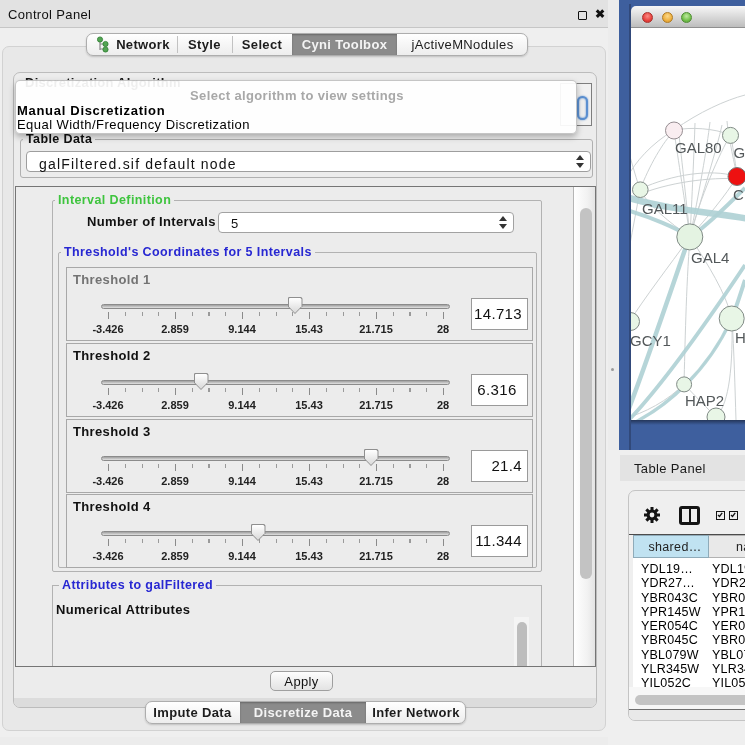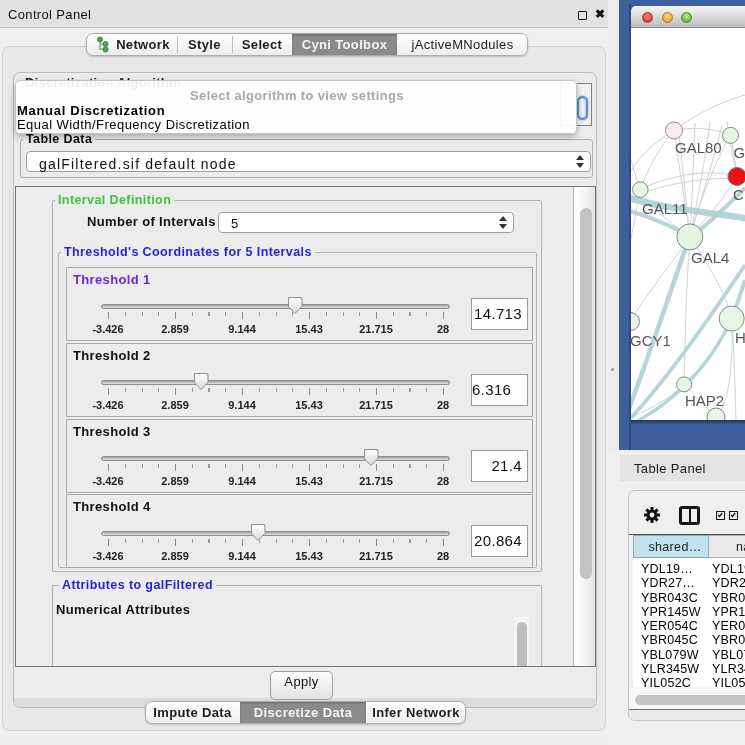--- a/index.html
+++ b/index.html
@@ -45,21 +45,21 @@
     <div class="a" style="left:202px;top:25px;width:296px;height:21px;background:#fff;border:1px solid #a2a2a2;border-radius:4px">
       <div class="a" style="left:12px;top:3px;font-size:13px;color:#111">5</div>
       <div class="a" style="left:280px;top:3px;width:0;height:0;border-left:4px solid transparent;border-right:4px solid transparent;border-bottom:5px solid #333"></div>
       <div class="a" style="left:280px;top:11px;width:0;height:0;border-left:4px solid transparent;border-right:4px solid transparent;border-top:5px solid #333"></div>
     </div>
 
     <div class="a" style="left:42px;top:65px;width:479px;height:316px;border:1px solid #b2b2b2;border-radius:2px"></div>
     <div class="a" style="left:45px;top:58px;background:#ececec;padding:0 3px;font-size:12.5px;font-weight:bold;letter-spacing:0.4px;color:#2727d2">Threshold's Coordinates for 5 Intervals</div>
 
     <div class="a" style="left:50px;top:80px;width:467px;height:74px;border:1px solid #a8a8a8">
-  <div class="a" style="left:6px;top:4px;font-size:13px;font-weight:bold;color:#6d28d9">Threshold 1</div>
+  <div class="a" style="left:6px;top:4px;font-size:13px;font-weight:bold;color:#737373">Threshold 1</div>
   <div class="a" style="left:34px;top:36px;width:349px;height:5px;background:linear-gradient(#9f9f9f,#e2e2e2);border:1px solid #8b8b8b;border-radius:3px"></div>
   <div class="a" style="left:41px;top:44px;width:336px;height:4px;background:repeating-linear-gradient(to right,#9a9a9a 0,#9a9a9a 1px,transparent 1px,transparent 16.75px)"></div>
   <div class="a" style="left:41px;top:44px;width:1px;height:7px;background:#8a8a8a"></div>
   <div class="a" style="left:108px;top:44px;width:1px;height:7px;background:#8a8a8a"></div>
   <div class="a" style="left:175px;top:44px;width:1px;height:7px;background:#8a8a8a"></div>
   <div class="a" style="left:242px;top:44px;width:1px;height:7px;background:#8a8a8a"></div>
   <div class="a" style="left:309px;top:44px;width:1px;height:7px;background:#8a8a8a"></div>
   <div class="a" style="left:376px;top:44px;width:1px;height:7px;background:#8a8a8a"></div>
   <div class="a" style="left:11px;top:55px;width:60px;text-align:center;font-size:11px;font-weight:bold;letter-spacing:0px;color:#222">-3.426</div>
   <div class="a" style="left:78px;top:55px;width:60px;text-align:center;font-size:11px;font-weight:bold;letter-spacing:0px;color:#222">2.859</div>
@@ -84,21 +84,21 @@
   <div class="a" style="left:376px;top:44px;width:1px;height:7px;background:#8a8a8a"></div>
   <div class="a" style="left:11px;top:55px;width:60px;text-align:center;font-size:11px;font-weight:bold;letter-spacing:0px;color:#222">-3.426</div>
   <div class="a" style="left:78px;top:55px;width:60px;text-align:center;font-size:11px;font-weight:bold;letter-spacing:0px;color:#222">2.859</div>
   <div class="a" style="left:145px;top:55px;width:60px;text-align:center;font-size:11px;font-weight:bold;letter-spacing:0px;color:#222">9.144</div>
   <div class="a" style="left:212px;top:55px;width:60px;text-align:center;font-size:11px;font-weight:bold;letter-spacing:0px;color:#222">15.43</div>
   <div class="a" style="left:279px;top:55px;width:60px;text-align:center;font-size:11px;font-weight:bold;letter-spacing:0px;color:#222">21.715</div>
   <div class="a" style="left:346px;top:55px;width:60px;text-align:center;font-size:11px;font-weight:bold;letter-spacing:0px;color:#222">28</div>
   <div class="a" style="left:126.5px;top:29px;width:15px;height:17px;background:#8f8f8f;clip-path:polygon(8% 0,92% 0,100% 10%,100% 55%,50% 100%,0 55%,0 10%)">
     <div class="a" style="left:1px;top:1px;width:13px;height:15px;background:linear-gradient(#ffffff,#d8d8d8);clip-path:polygon(8% 0,92% 0,100% 10%,100% 55%,50% 100%,0 55%,0 10%)"></div>
   </div>
-  <div class="a" style="left:404px;top:30px;width:57px;height:32px;background:#fff;border:1px solid #9a9a9a;font-size:15px;color:#111;line-height:30px;text-align:left;padding-right:5px">6.316</div>
+  <div class="a" style="left:404px;top:30px;width:57px;height:32px;background:#fff;border:1px solid #9a9a9a;font-size:15px;color:#111;line-height:30px;text-align:center;padding-right:5px">6.316</div>
 </div>
 <div class="a" style="left:50px;top:232px;width:467px;height:74px;border:1px solid #a8a8a8">
   <div class="a" style="left:6px;top:4px;font-size:13px;font-weight:bold;color:#111">Threshold 3</div>
   <div class="a" style="left:34px;top:36px;width:349px;height:5px;background:linear-gradient(#9f9f9f,#e2e2e2);border:1px solid #8b8b8b;border-radius:3px"></div>
   <div class="a" style="left:41px;top:44px;width:336px;height:4px;background:repeating-linear-gradient(to right,#9a9a9a 0,#9a9a9a 1px,transparent 1px,transparent 16.75px)"></div>
   <div class="a" style="left:41px;top:44px;width:1px;height:7px;background:#8a8a8a"></div>
   <div class="a" style="left:108px;top:44px;width:1px;height:7px;background:#8a8a8a"></div>
   <div class="a" style="left:175px;top:44px;width:1px;height:7px;background:#8a8a8a"></div>
   <div class="a" style="left:242px;top:44px;width:1px;height:7px;background:#8a8a8a"></div>
   <div class="a" style="left:309px;top:44px;width:1px;height:7px;background:#8a8a8a"></div>
@@ -126,34 +126,34 @@
   <div class="a" style="left:376px;top:44px;width:1px;height:7px;background:#8a8a8a"></div>
   <div class="a" style="left:11px;top:55px;width:60px;text-align:center;font-size:11px;font-weight:bold;letter-spacing:0px;color:#222">-3.426</div>
   <div class="a" style="left:78px;top:55px;width:60px;text-align:center;font-size:11px;font-weight:bold;letter-spacing:0px;color:#222">2.859</div>
   <div class="a" style="left:145px;top:55px;width:60px;text-align:center;font-size:11px;font-weight:bold;letter-spacing:0px;color:#222">9.144</div>
   <div class="a" style="left:212px;top:55px;width:60px;text-align:center;font-size:11px;font-weight:bold;letter-spacing:0px;color:#222">15.43</div>
   <div class="a" style="left:279px;top:55px;width:60px;text-align:center;font-size:11px;font-weight:bold;letter-spacing:0px;color:#222">21.715</div>
   <div class="a" style="left:346px;top:55px;width:60px;text-align:center;font-size:11px;font-weight:bold;letter-spacing:0px;color:#222">28</div>
   <div class="a" style="left:183.5px;top:29px;width:15px;height:17px;background:#8f8f8f;clip-path:polygon(8% 0,92% 0,100% 10%,100% 55%,50% 100%,0 55%,0 10%)">
     <div class="a" style="left:1px;top:1px;width:13px;height:15px;background:linear-gradient(#ffffff,#d8d8d8);clip-path:polygon(8% 0,92% 0,100% 10%,100% 55%,50% 100%,0 55%,0 10%)"></div>
   </div>
-  <div class="a" style="left:404px;top:30px;width:57px;height:32px;background:#fff;border:1px solid #9a9a9a;font-size:15px;color:#111;line-height:30px;text-align:right;padding-right:5px">20.864</div>
+  <div class="a" style="left:404px;top:30px;width:57px;height:32px;background:#fff;border:1px solid #9a9a9a;font-size:15px;color:#111;line-height:30px;text-align:right;padding-right:5px">11.344</div>
 </div>
 
     <div class="a" style="left:36px;top:398px;width:490px;height:120px;border:1px solid #b2b2b2"></div>
     <div class="a" style="left:43px;top:391px;background:#ececec;padding:0 3px;font-size:12.5px;font-weight:bold;letter-spacing:0.4px;color:#2727d2">Attributes to galFiltered</div>
     <div class="a" style="left:40px;top:415px;font-size:13px;font-weight:bold;color:#111">Numerical Attributes</div>
     <div class="a" style="left:498px;top:430px;width:15px;height:51px;background:#f4f4f4"></div>
     <div class="a" style="left:500.5px;top:435px;width:10px;height:46px;background:#bdbdbd;border-radius:5px 5px 0 0"></div>
 
     <div class="a" style="left:557px;top:0;width:23px;height:480px;background:linear-gradient(to right,#ffffff,#f2f2f2 60%,#e2e2e2);border-left:1px solid #b5b5b5"></div>
     <div class="a" style="left:564px;top:21px;width:12px;height:371px;background:#c3c3c3;border-radius:6px"></div>
   </div>
 
-  <div class="a" style="left:270px;top:671px;width:63px;height:29px;background:linear-gradient(#fdfdfd,#e3e3e3);border:1px solid #9f9f9f;border-radius:5px;text-align:center;font-size:13px;color:#111;line-height:19px">Apply</div>
+  <div class="a" style="left:270px;top:671px;width:63px;height:20px;background:linear-gradient(#fdfdfd,#e3e3e3);border:1px solid #9f9f9f;border-radius:5px;text-align:center;font-size:13px;color:#111;line-height:19px">Apply</div>
 
   <div class="a" style="left:86px;top:33px;width:442px;height:23px;background:linear-gradient(#ffffff,#ededed);border:1px solid #adadad;border-radius:7px;box-shadow:0 1px 2px rgba(0,0,0,0.18)"></div>
   <div class="a" style="left:97px;top:36px;width:12px;height:17px">
     <svg width="12" height="17" viewBox="0 0 12 17">
       <path d="M3 4 L3 14 M3 8 L8 8 M3 13 L8 13" stroke="#888" stroke-width="1.2" fill="none"></path>
       <circle cx="3" cy="3.5" r="2.6" fill="#53a553" stroke="#2e7d32" stroke-width="0.8"></circle>
       <circle cx="8.5" cy="8" r="2.6" fill="#53a553" stroke="#2e7d32" stroke-width="0.8"></circle>
       <circle cx="8.5" cy="13.5" r="2.6" fill="#53a553" stroke="#2e7d32" stroke-width="0.8"></circle>
     </svg>
   </div>

